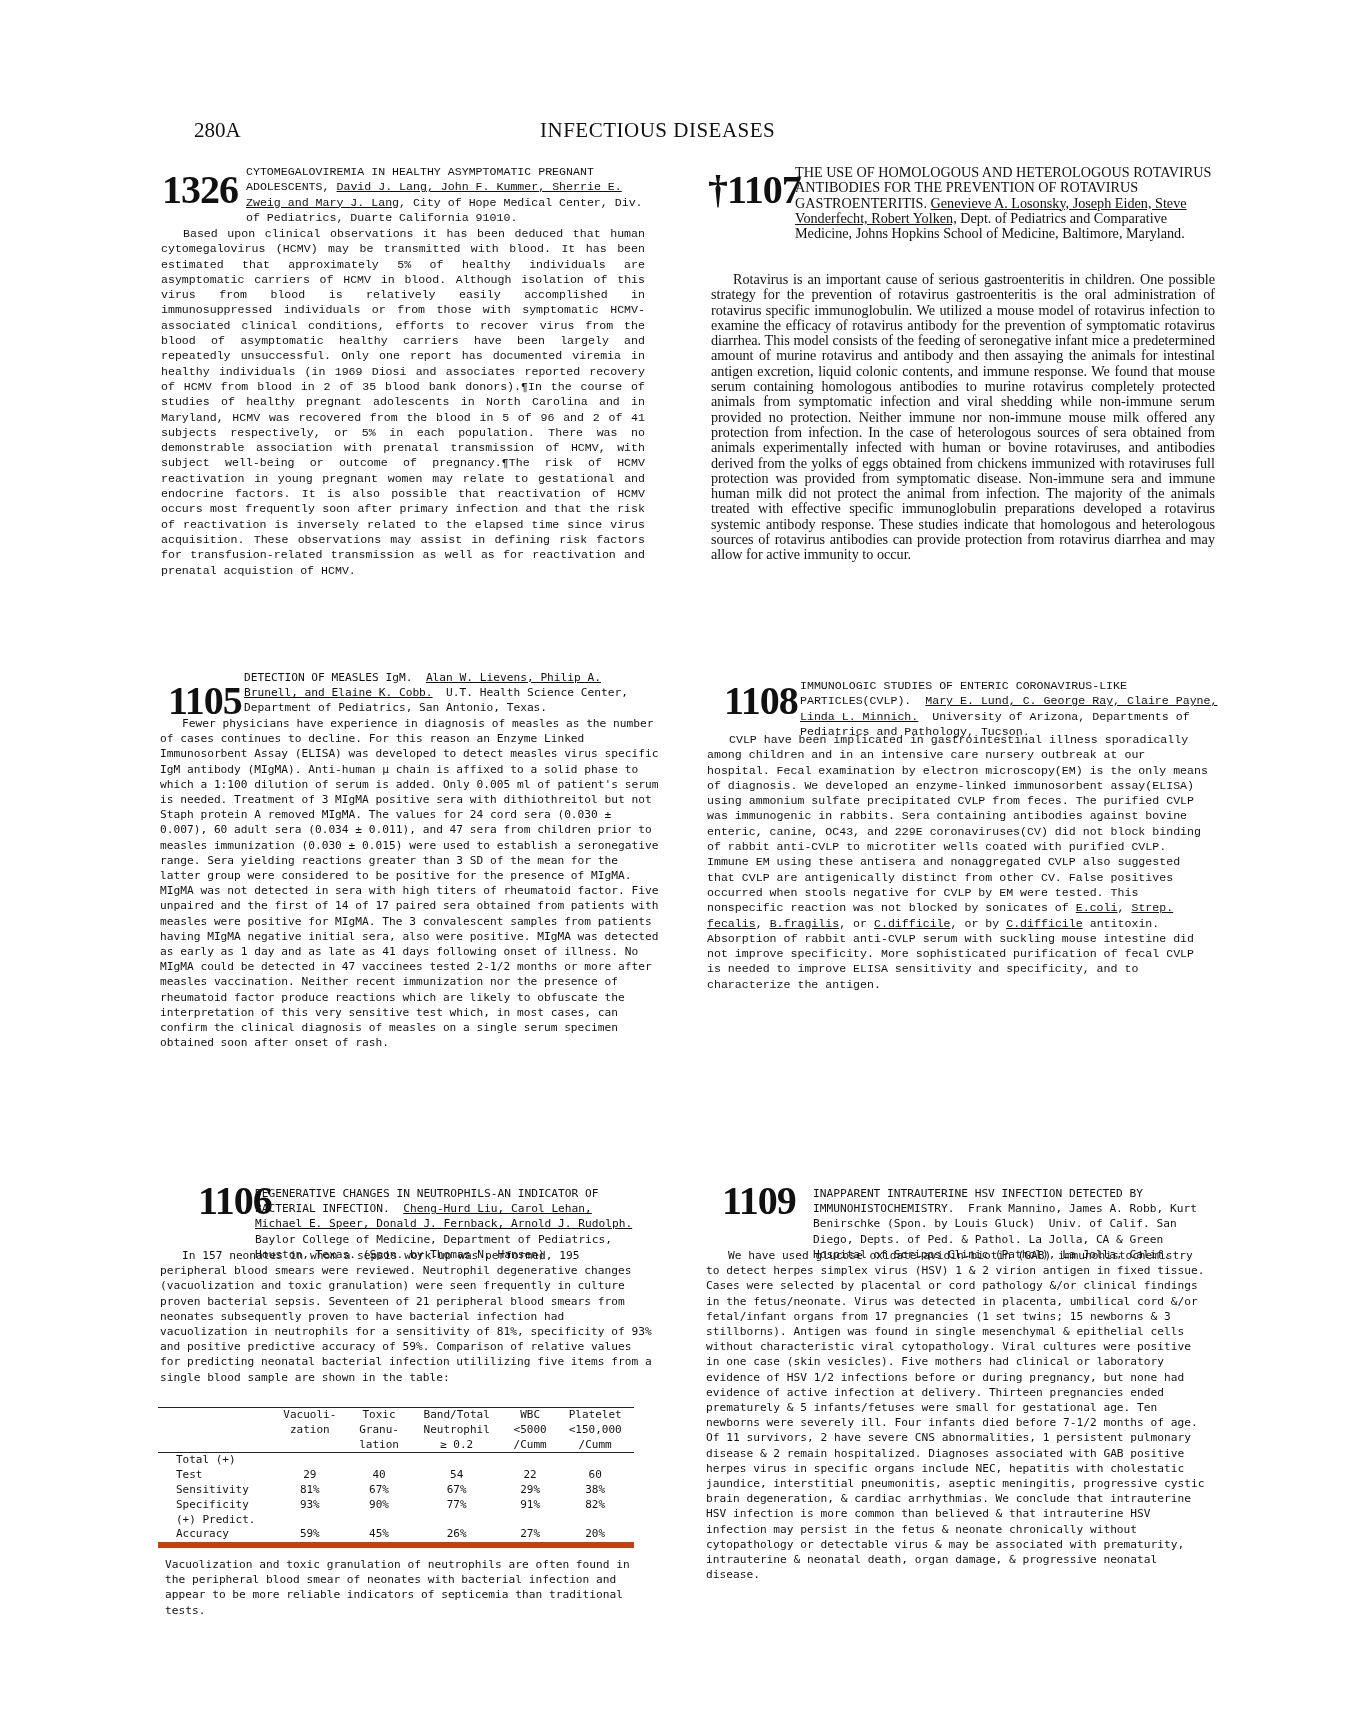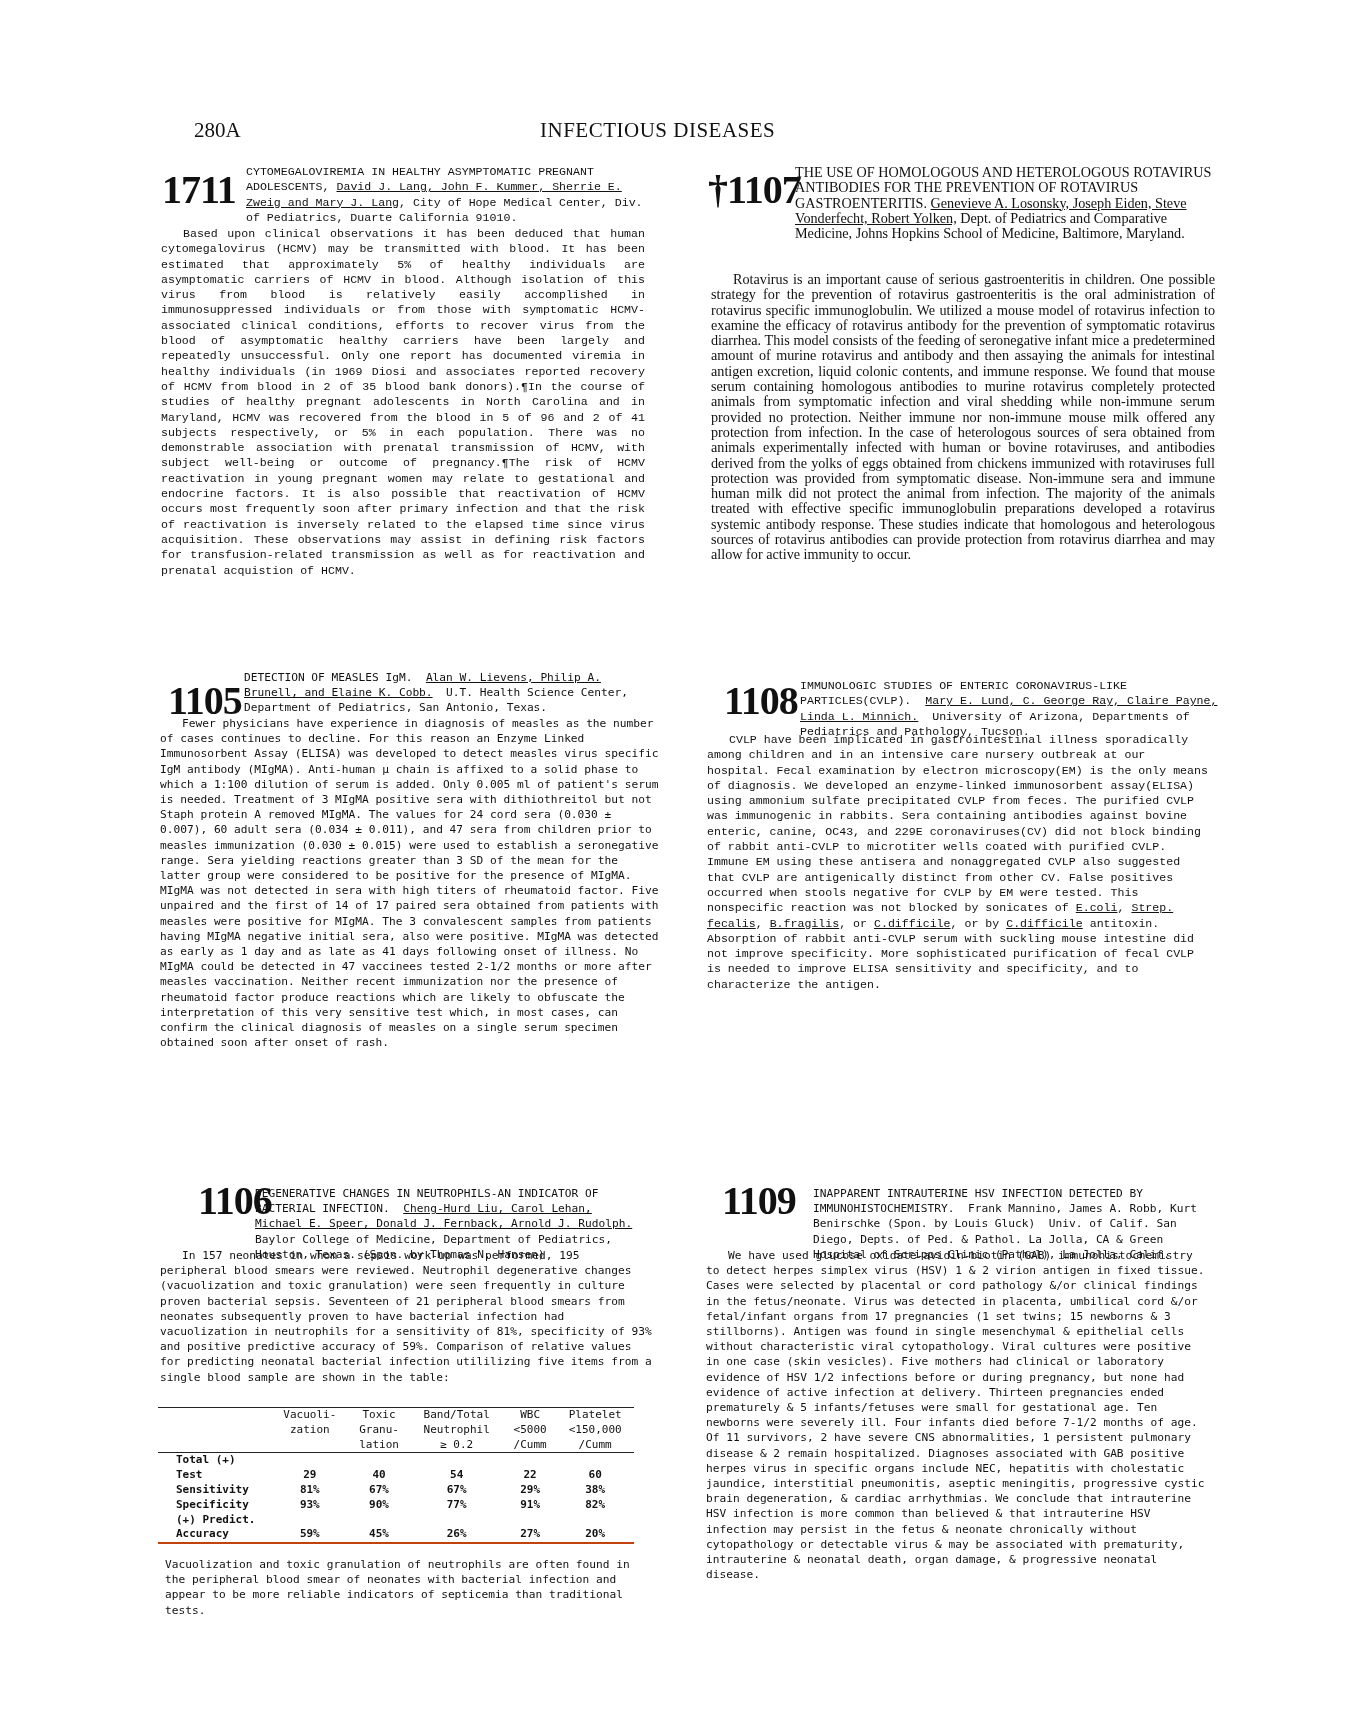--- a/index.html
+++ b/index.html
@@ -22,21 +22,21 @@
   table.res td.lbl { text-align:left; padding-left:18px; white-space:pre-line; }
   .hline { position:absolute; height:1px; background:#222; }
 </style>
 </head>
 <body>
 
 <div class="hdr-page" data-name="page-number">280A</div>
 <div class="hdr-sec" data-name="section-title">INFECTIOUS DISEASES</div>
 
 <div data-name="abstract-1104">
-  <div class="num" style="left:162px;top:170px;" data-name="abstract-number">1711</div>
+  <div class="num" style="left:162px;top:170px;" data-name="abstract-number">1326</div>
 
 </div>
 
 <div class="body-text typew" style="left:161px;top:164px;width:490px;" data-name="abstract-1104-block">
 </div>
 
 <div class="head typew" style="left:246px;top:164px;width:400px;" data-name="abstract-1104-header">
   <span data-name="abstract-title">CYTOMEGALOVIREMIA IN HEALTHY ASYMPTOMATIC PREGNANT ADOLESCENTS,</span>
   <u data-name="abstract-authors">David J. Lang, John F. Kummer, Sherrie E. Zweig and Mary J. Lang</u><span data-name="abstract-affiliation">, City of Hope Medical Center, Div. of Pediatrics, Duarte California  91010.</span>
 </div>
@@ -89,21 +89,21 @@
 Neutrophil
 ≥ 0.2</th>
       <th style="white-space:pre-line;" data-name="table-header">WBC
 &lt;5000
 /Cumm</th>
       <th style="white-space:pre-line;" data-name="table-header">Platelet
 &lt;150,000
 /Cumm</th>
     </tr>
   </thead>
-  <tbody style="border-top:1px solid #222;border-bottom:2px solid #c2410c;font-weight:bold;">
+  <tbody style="border-top:1px solid #222;border-bottom:6px solid #c2410c;">
     <tr data-name="table-row">
       <td class="lbl">Total (+) Test</td>
       <td>29</td>
       <td>40</td>
       <td>54</td>
       <td>22</td>
       <td>60</td>
     </tr>
     <tr data-name="table-row">
       <td class="lbl">Sensitivity</td>

